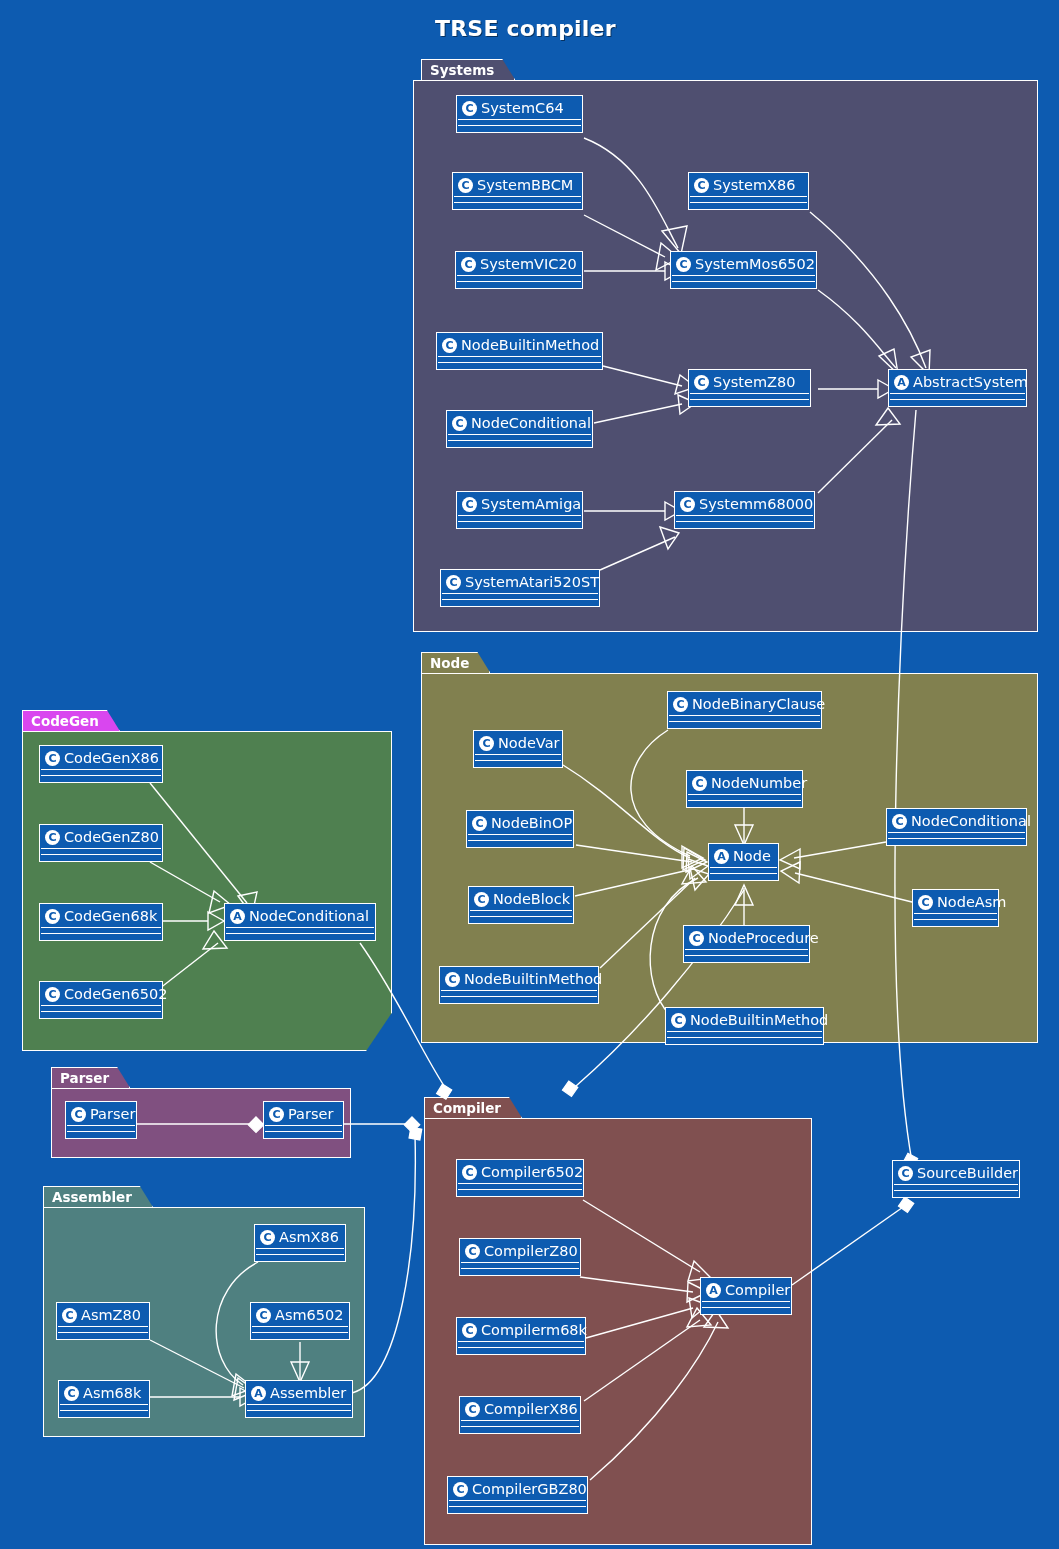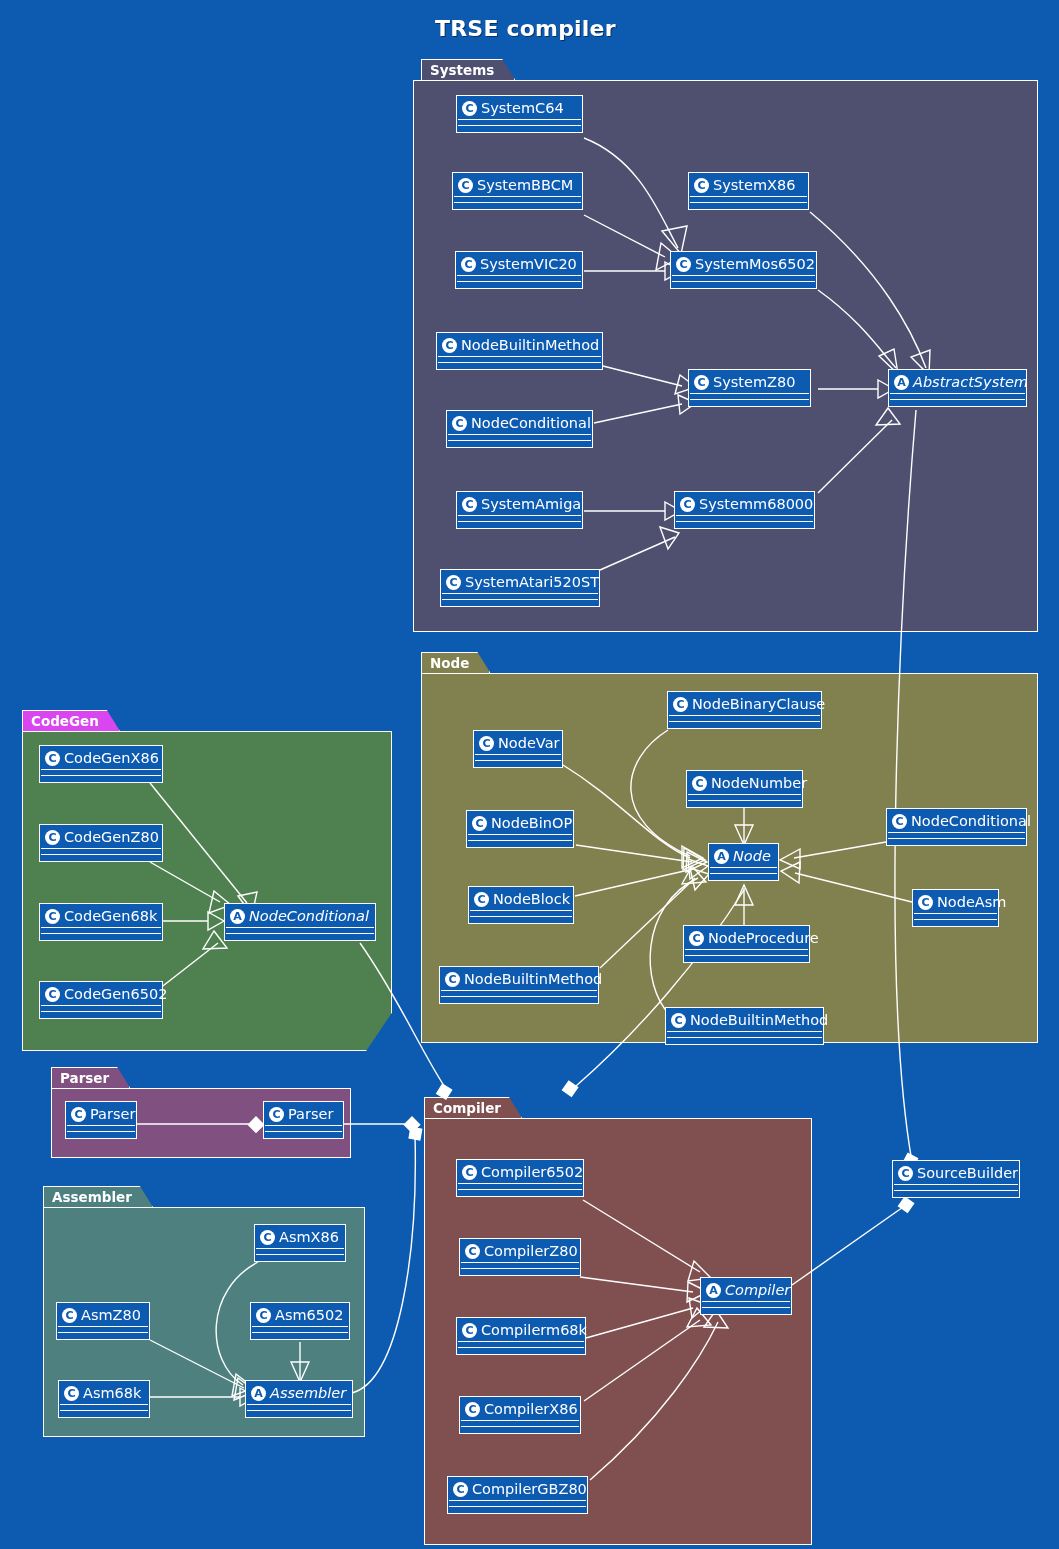--- a/index.html
+++ b/index.html
@@ -64,21 +64,21 @@
     display:flex;
     align-items:center;
     gap:4px;
     background:#0d5bb0;
     color:#ffffff;
     font-size:14.5px;
     line-height:16px;
     padding:3px 6px 3px 4px;
     white-space:nowrap;
   }
-  .cls.abstract .hdr .nm{font-style:italic;}
+  .cls.abstract .hdr .nm{}
   .cls .sep{height:1px;background:#ffffff;margin:0;}
   .cls .comp{height:5px;background:#0d5bb0;}
 
   
   .ico{
     width:15px;height:15px;border-radius:50%;
     background:#ffffff;color:#0d5bb0;
     font-size:11px;font-weight:bold;
     line-height:15px;text-align:center;
     flex:0 0 15px;

